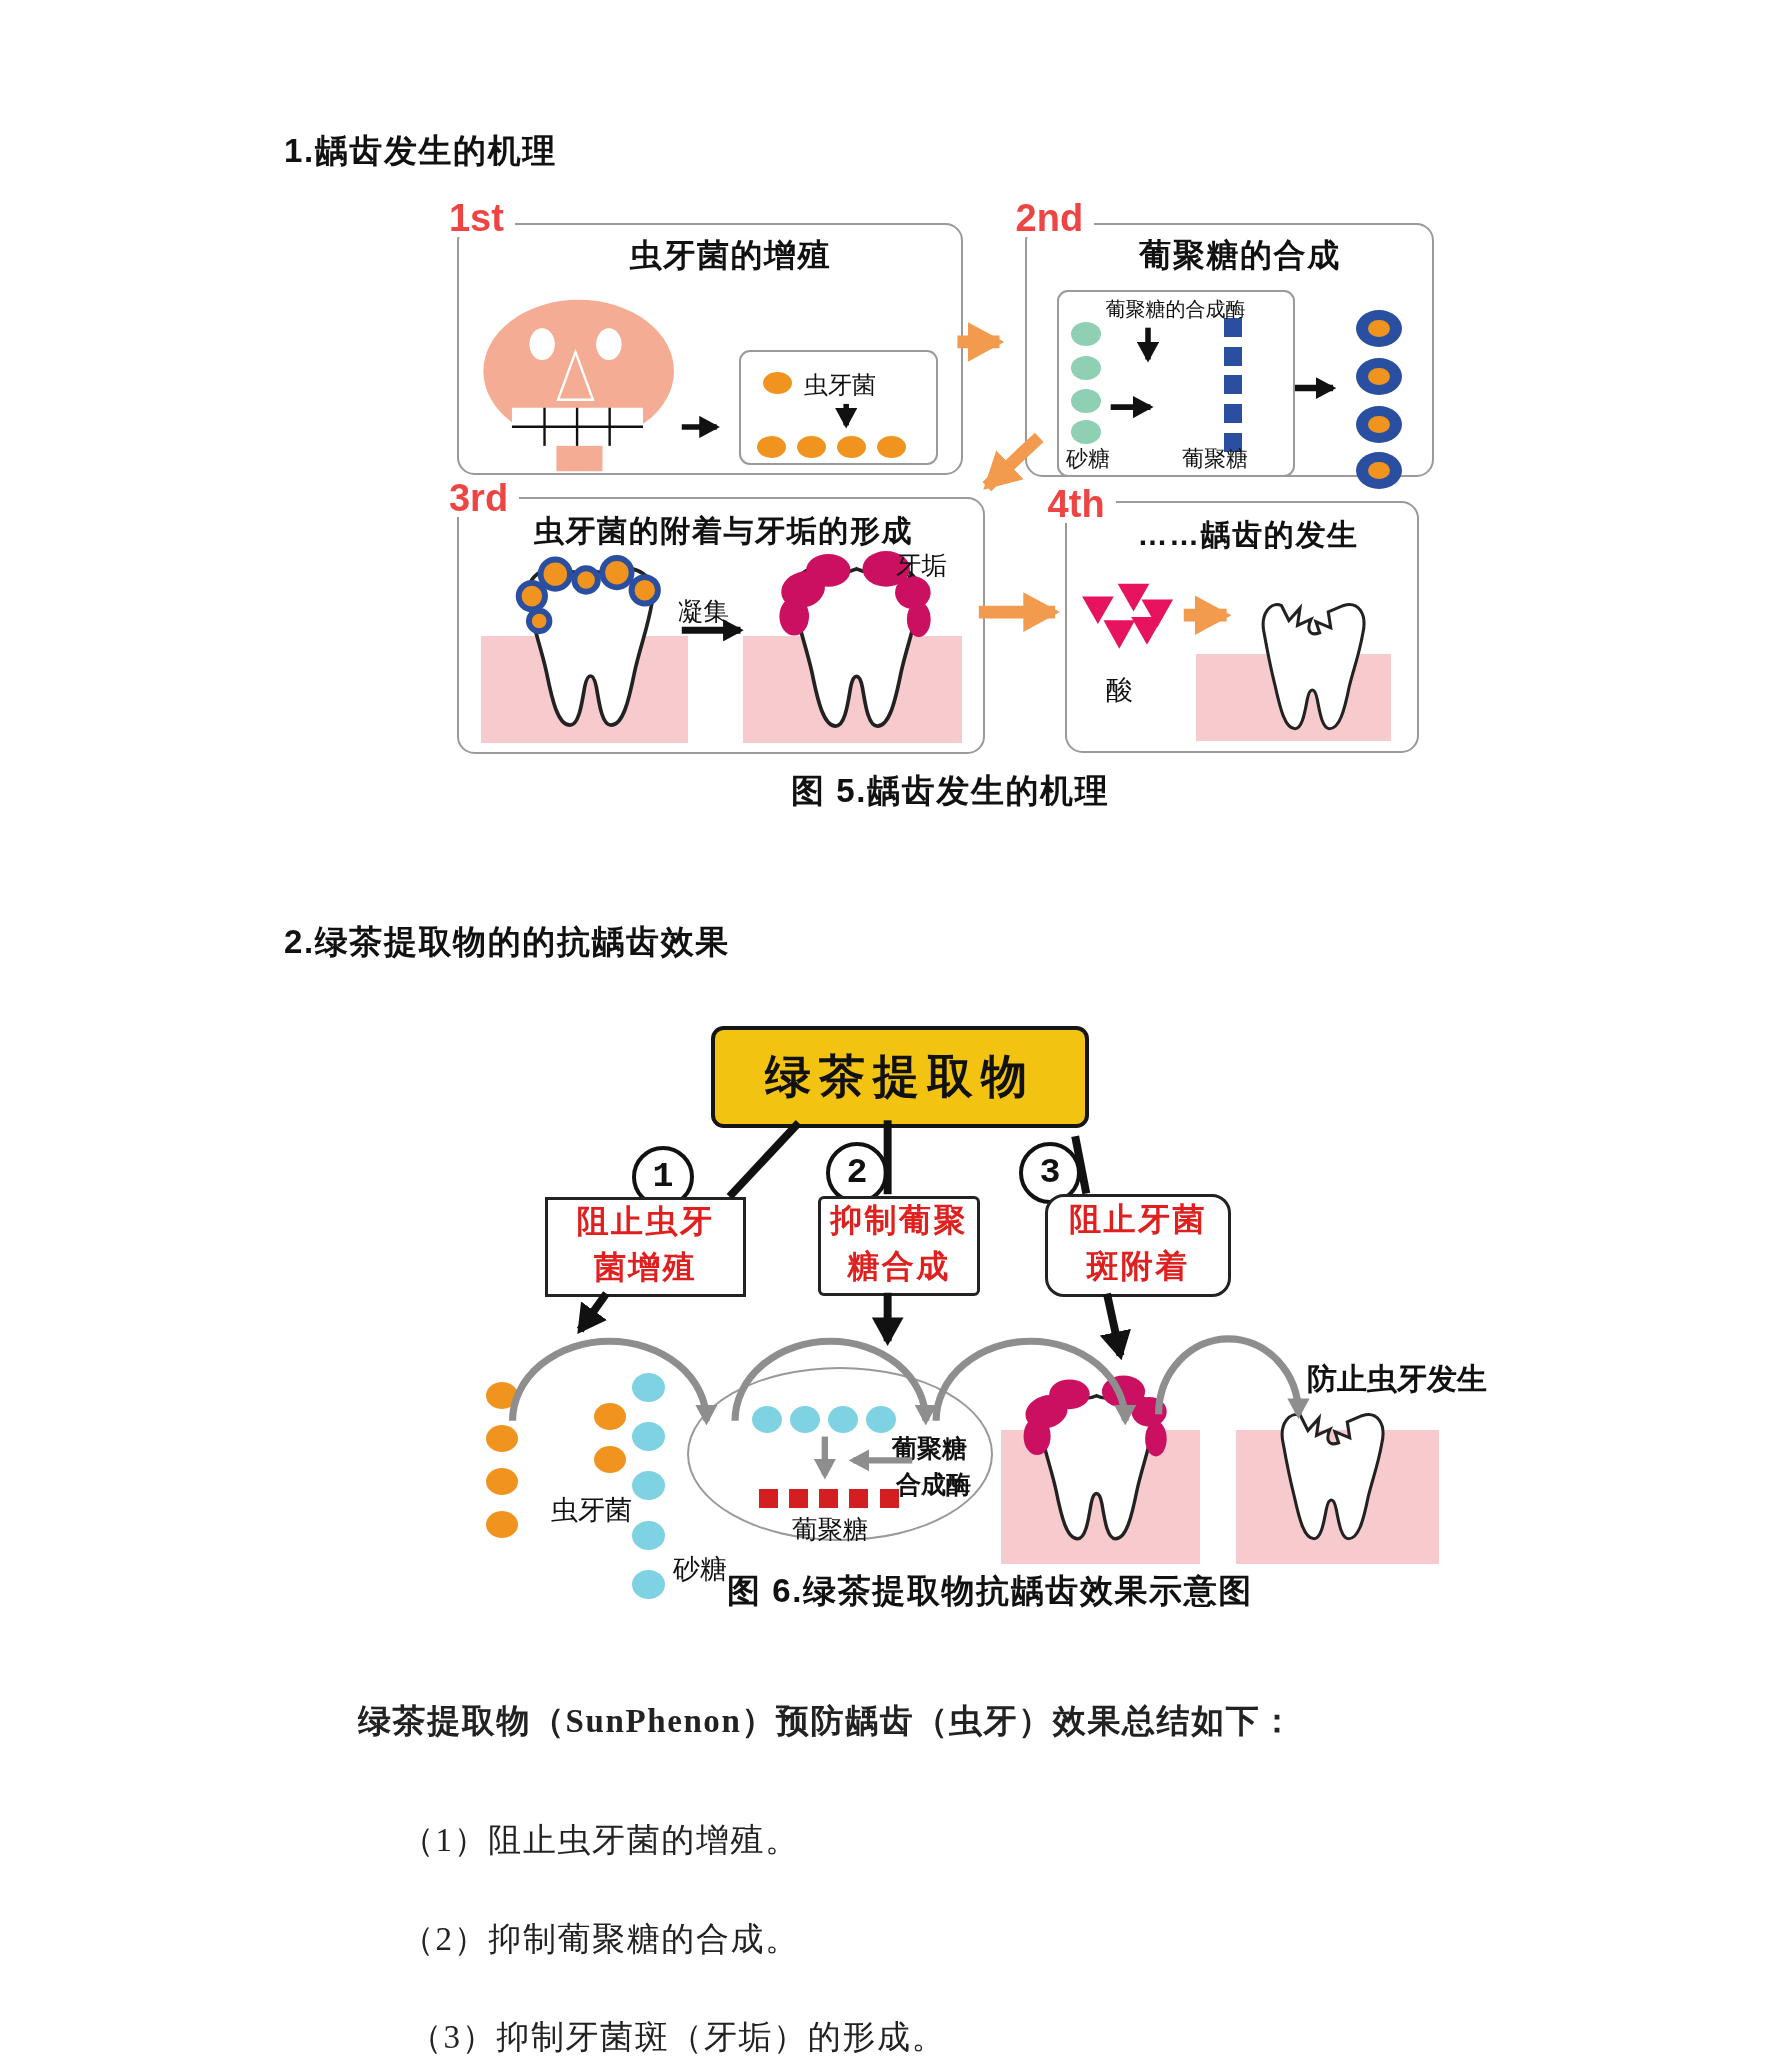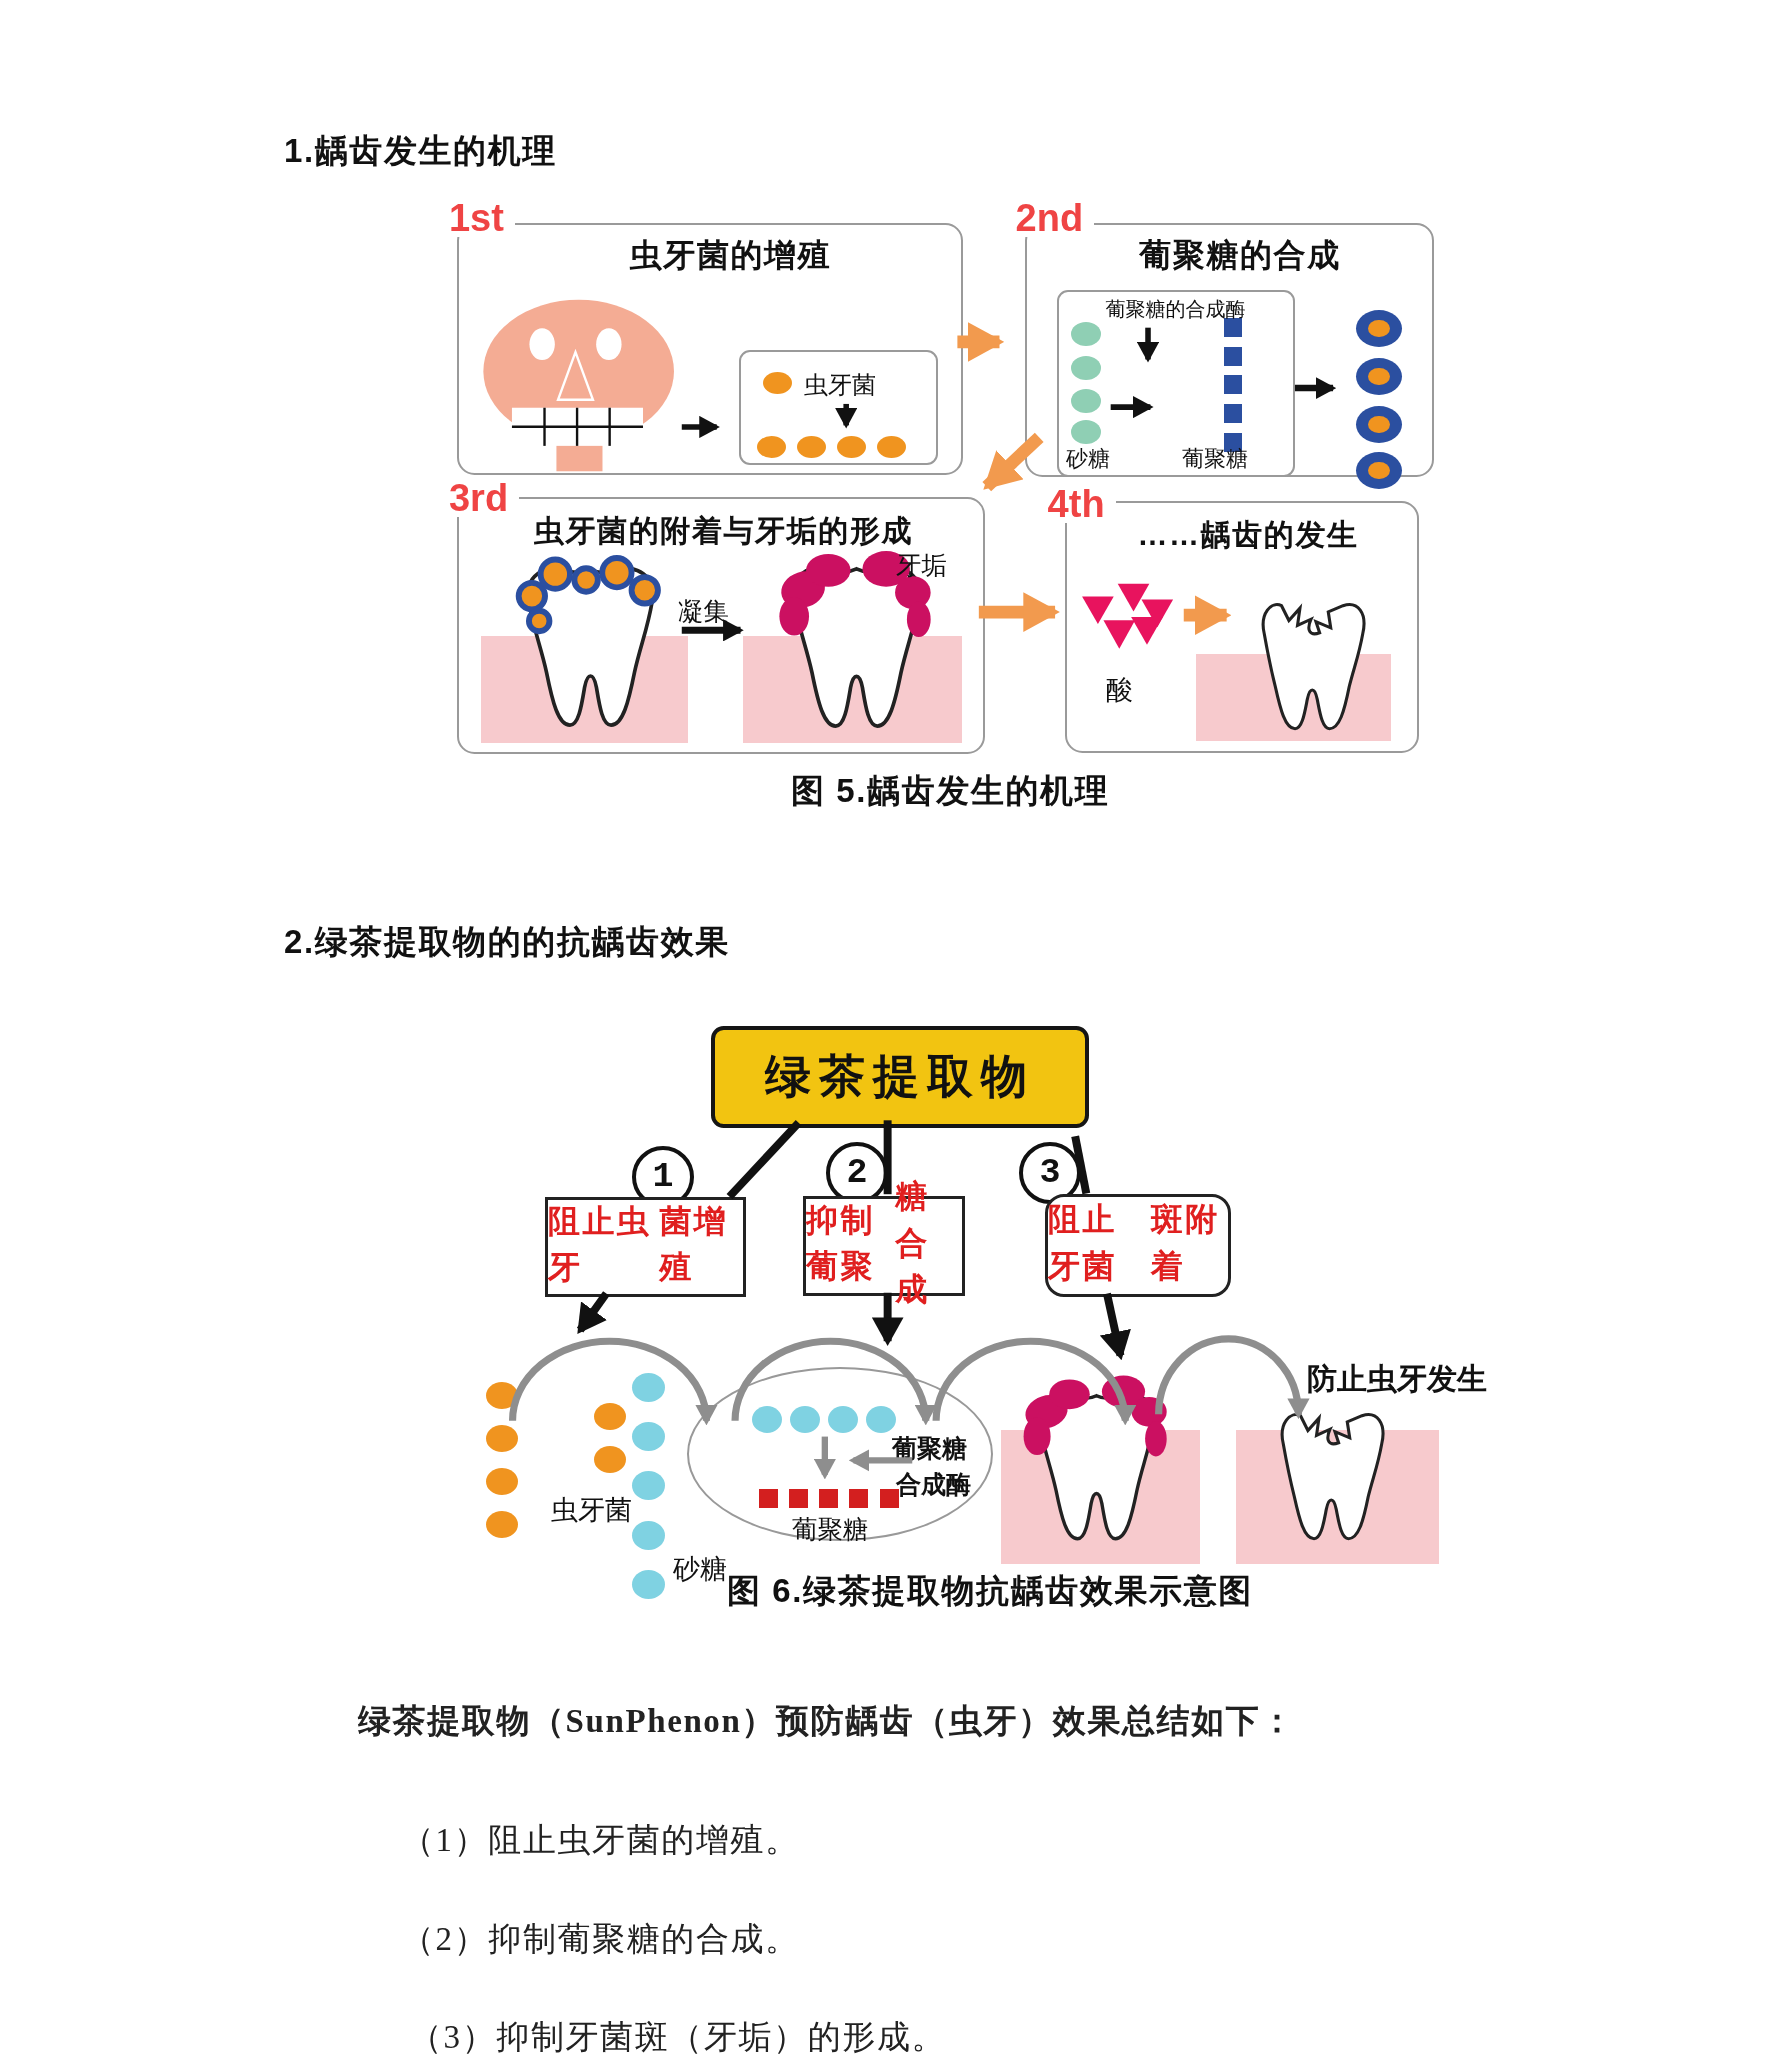--- a/index.html
+++ b/index.html
@@ -12,21 +12,21 @@
   .ptitle{position:absolute;font-size:32px;font-weight:700;text-align:center;letter-spacing:1.6px;z-index:6;}
   .innerbox{position:absolute;background:#fff;border:2.4px solid #9a9a9a;border-radius:11px;z-index:3;}
   .gum{position:absolute;background:#F7CACD;z-index:1;}
   .lbl{position:absolute;font-weight:700;color:#111;z-index:7;white-space:nowrap;}
   .dot{position:absolute;border-radius:50%;}
   .sq{position:absolute;}
   .donut{position:absolute;width:46px;height:37px;border-radius:50%;background:#2B4FA0;
          display:flex;align-items:center;justify-content:center;}
   .donut>span{display:block;width:22px;height:17.5px;border-radius:50%;background:#F0941F;}
   .stepbox{position:absolute;background:#fff;border:3.2px solid #222;z-index:4;
-           display:flex;flex-direction:row;align-items:center;justify-content:center;}
+           display:flex;flex-direction:column;align-items:center;justify-content:center;}
   .stepbox .l{font-size:32px;font-weight:700;color:#E01F1F;line-height:1.45;letter-spacing:2.4px;}
   .numcircle{position:absolute;width:54px;height:54px;border:4px solid #111;border-radius:50%;
              background:#fff;display:flex;align-items:center;justify-content:center;
              font-size:35px;font-weight:700;z-index:4;}
   .caption{position:absolute;font-size:33px;font-weight:700;letter-spacing:1.6px;z-index:7;white-space:nowrap;}
   .bodytext{position:absolute;font-family:"Liberation Serif",serif;font-size:33px;color:#222;
             letter-spacing:1.6px;z-index:7;white-space:nowrap;}
   svg{overflow:visible;}
   .artsvg{position:absolute;z-index:2;}
   .overlay{position:absolute;z-index:5;pointer-events:none;}
@@ -207,21 +207,21 @@
         <span>2</span>
       </div>
     <div class="numcircle" style="left:574px;top:141px;">
         <span>3</span>
       </div>
 
     <div class="stepbox" style="left:100px;top:196px;width:195px;height:94px;">
       <span class="l">阻止虫牙</span>
       <span class="l">菌增殖</span>
     </div>
-    <div class="stepbox" style="left:358px;top:195px;width:156px;height:94px;">
+    <div class="stepbox" style="left:373px;top:195px;width:156px;height:94px;border-radius:6px;">
       <span class="l">抑制葡聚</span>
       <span class="l">糖合成</span>
     </div>
     <div class="stepbox" style="left:600px;top:193px;width:180px;height:97px;border-radius:19px;">
       <span class="l">阻止牙菌</span>
       <span class="l">斑附着</span>
     </div>
 
     <div class="dot" style="left:41px;top:381px;width:32px;height:27px;background:#F0941F;z-index:3;"></div>
     <div class="dot" style="left:41px;top:424px;width:32px;height:27px;background:#F0941F;z-index:3;"></div>

